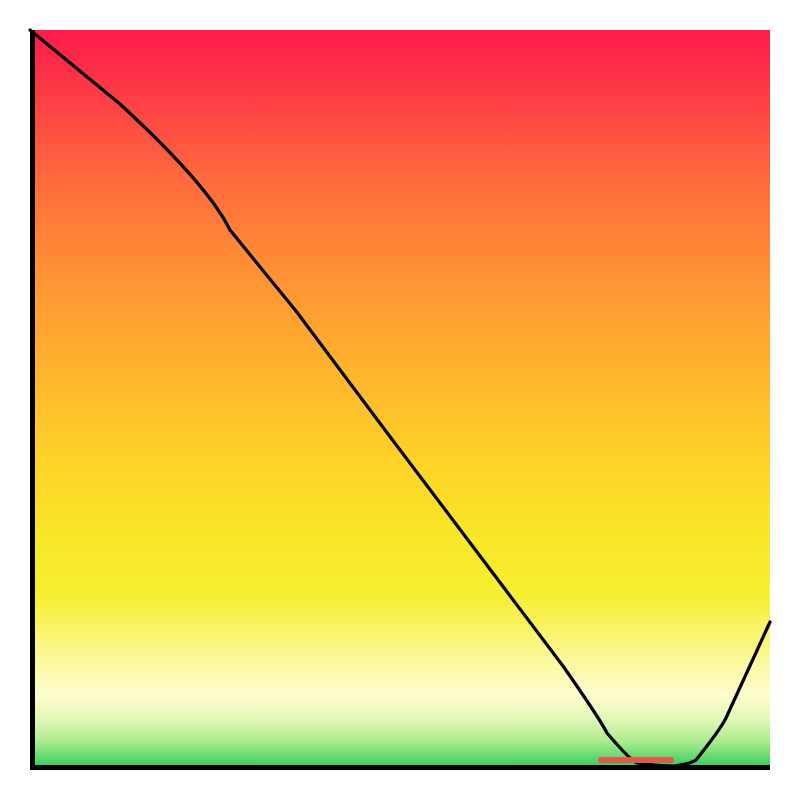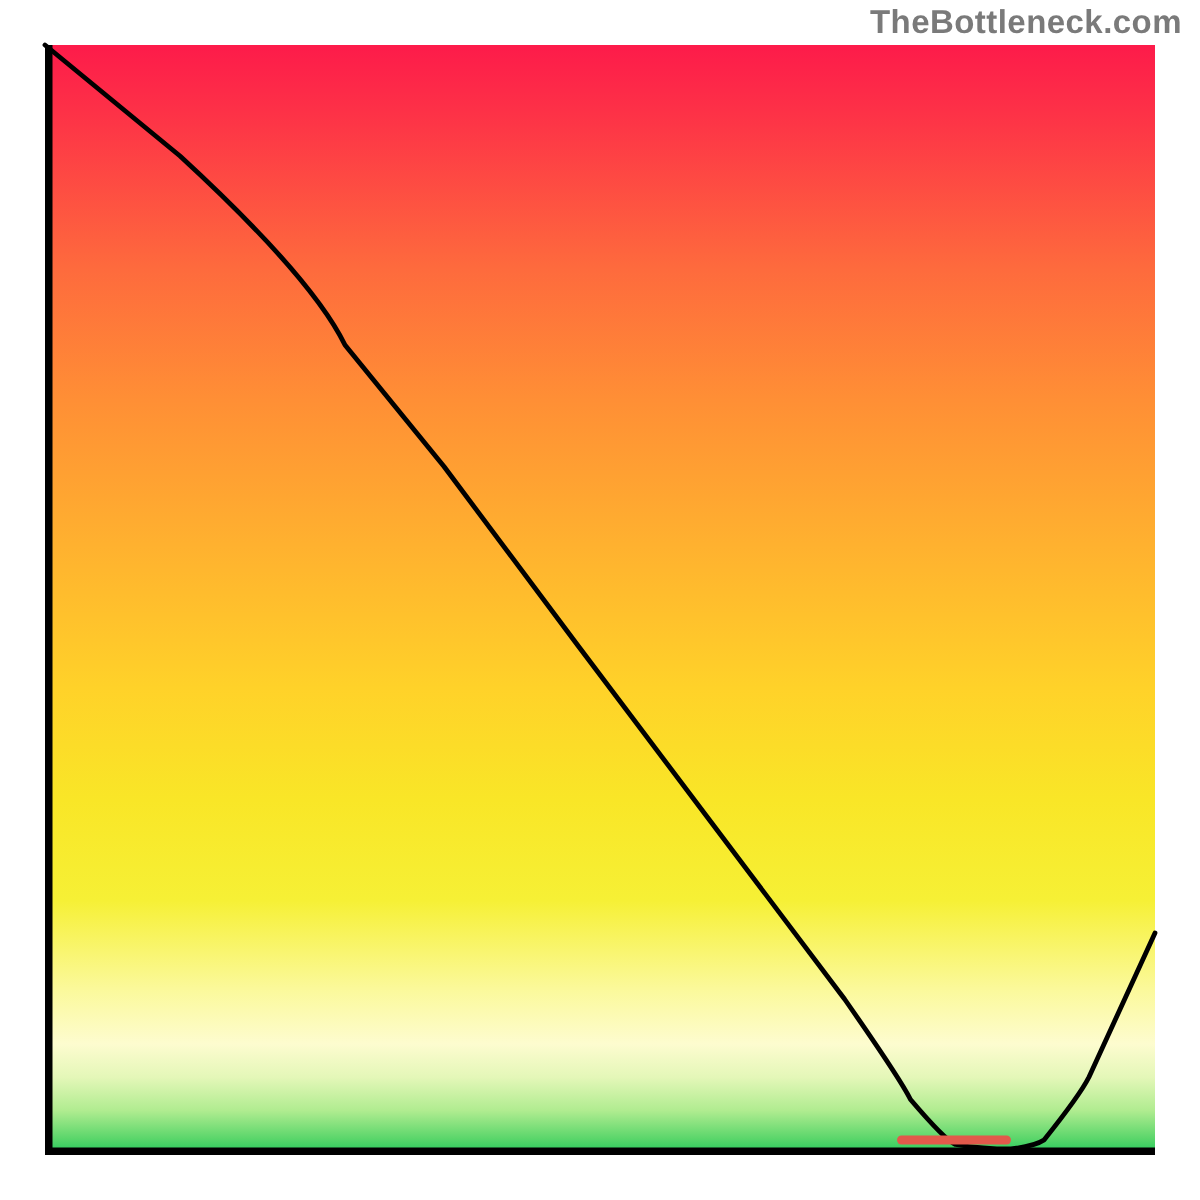--- a/index.html
+++ b/index.html
@@ -87,21 +87,20 @@
     left: 568px;
     top: 727px;
     width: 76px;
   }
 </style>
 </head>
 <body>
 
 <div class="container">
 
-  <div class="watermark">TheBottleneck.com</div>
 
   <div class="plot-area">
 
     <div class="gradient-bg"></div>
 
     <svg class="curve" viewBox="0 0 740 740" preserveAspectRatio="none">
       <path d="M 0 0
                L 90 74
                Q 178 155 200 200
                L 266 281

